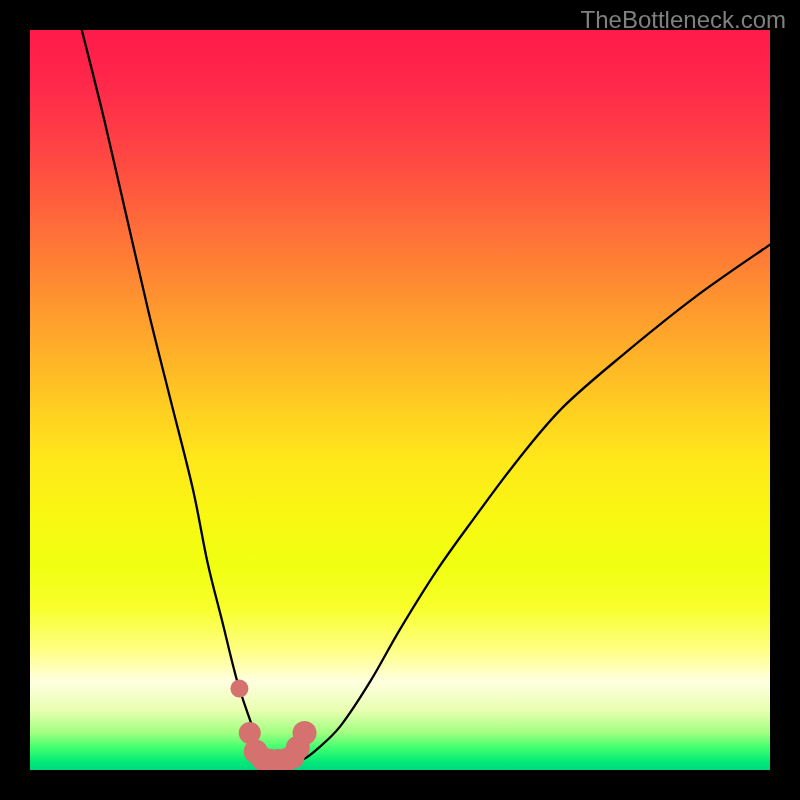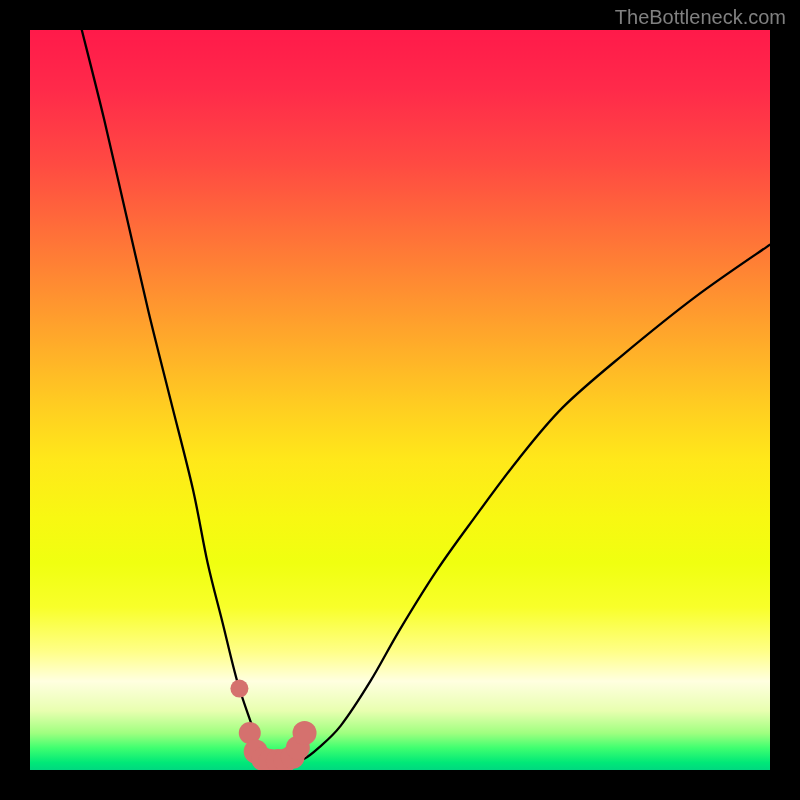--- a/index.html
+++ b/index.html
@@ -44,21 +44,21 @@
       #00e878 99%,
       #00d880 100%
     );
   }
   .watermark {
     position: absolute;
     top: 6px;
     right: 14px;
     color: #808080;
     font-family: Arial, Helvetica, sans-serif;
-    font-size: 20px;
+    font-size: 24px;
     z-index: 20;
   }
   svg.curve {
     position: absolute;
     top: 30px;
     left: 30px;
     width: 740px;
     height: 740px;
     z-index: 10;
   }

